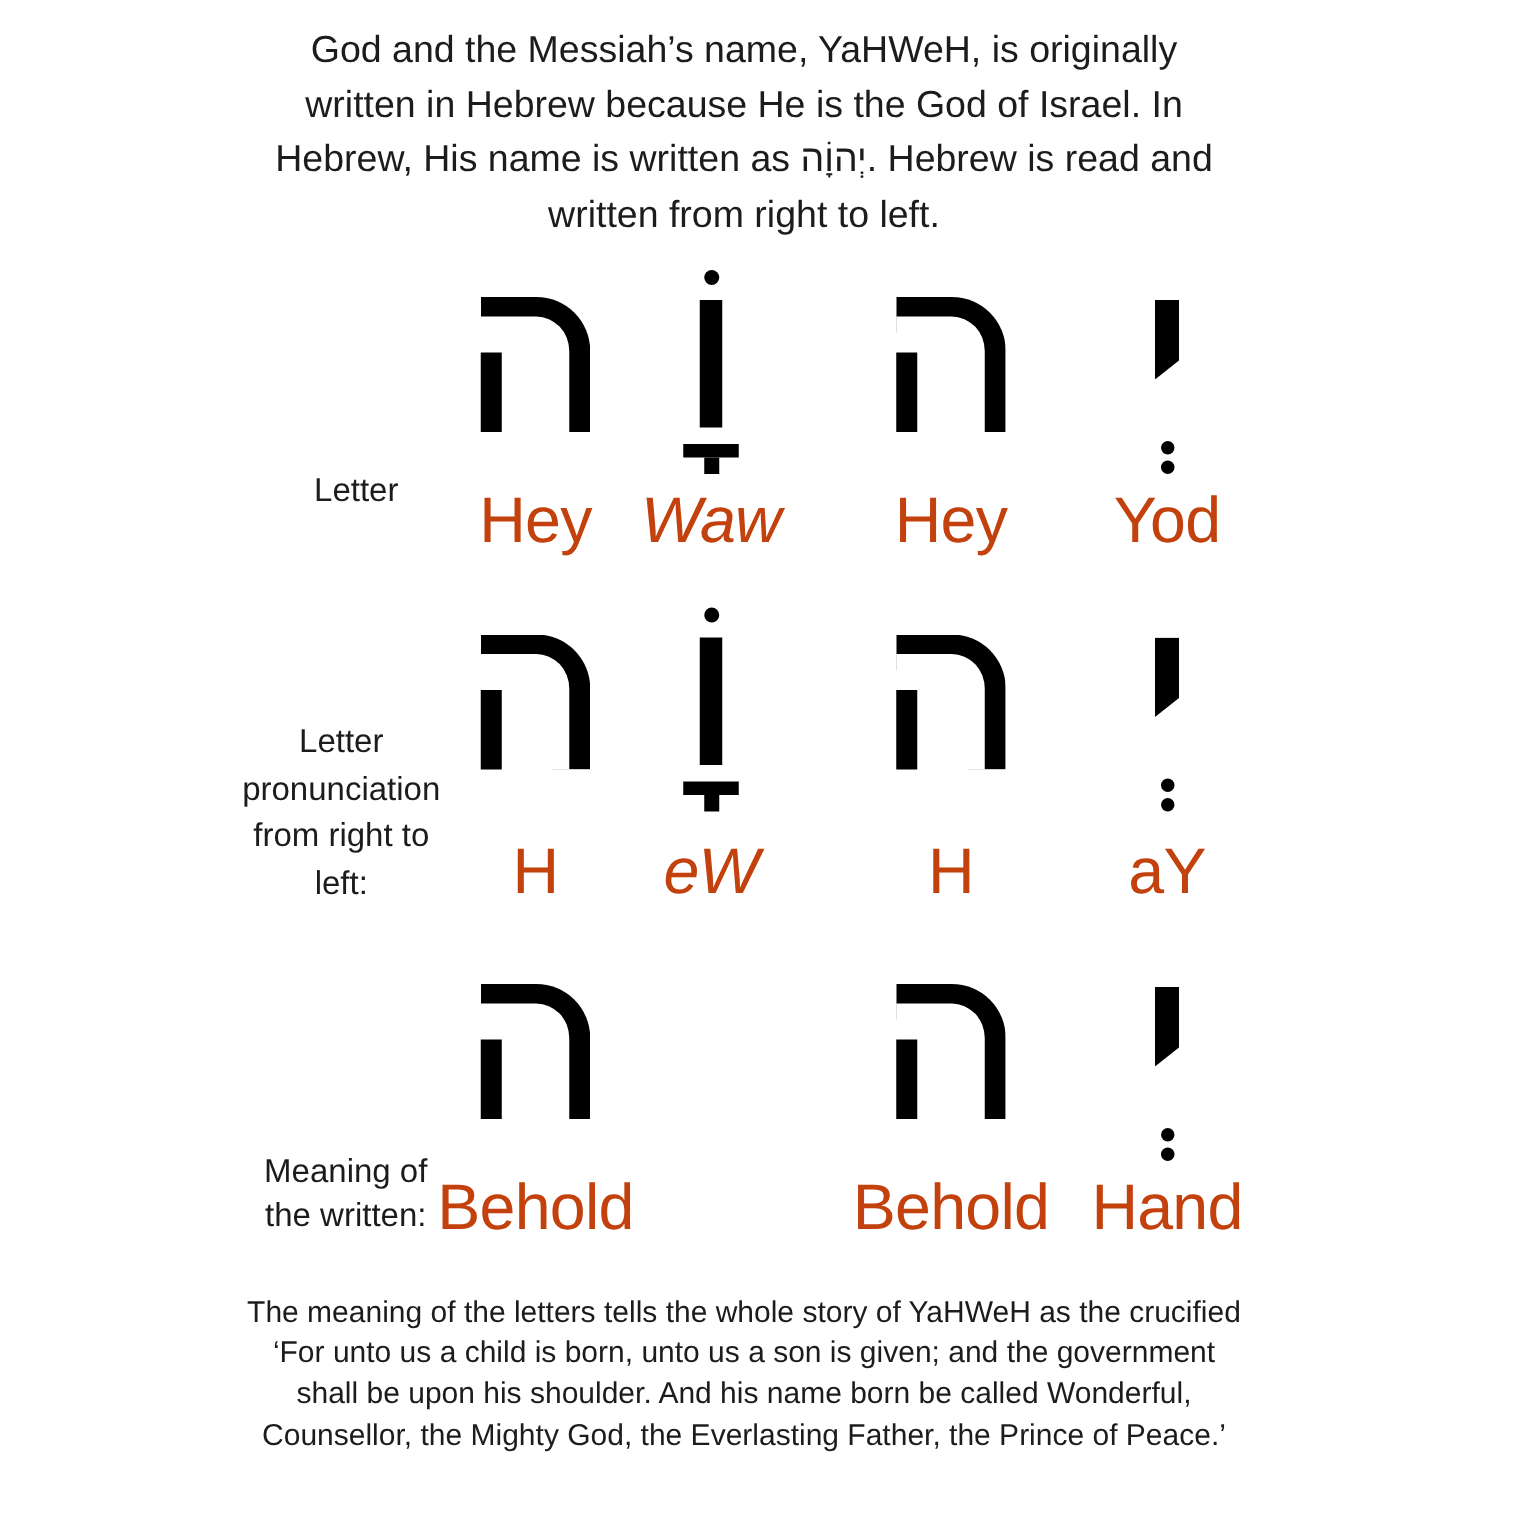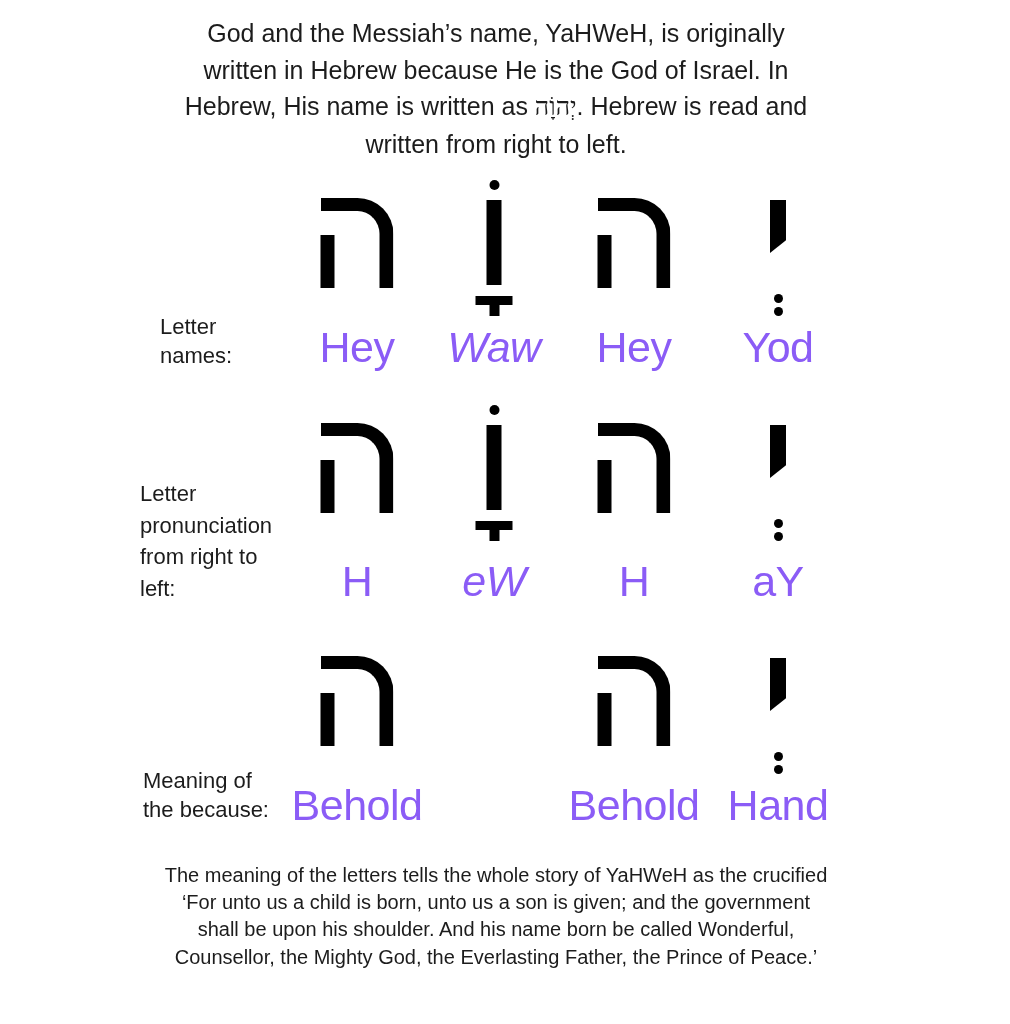--- a/index.html
+++ b/index.html
@@ -11,31 +11,31 @@
     color:#1c1c1c;
     overflow:hidden;
   }
 
   
   .title {
     position:absolute; top:15px; left:0; width:100%;
     text-align:center; font-size:25px; line-height:36.5px; color:#1c1c1c;
   }
   .title .line { display:block; }
-  .hebrew-inline { font-family:Liberation Serif, serif; }
+  .hebrew-inline { font-family:Liberation Sans, sans-serif; }
 
   
   .letter-row { position:absolute; left:0; width:100%; height:205px; }
   .row-1 { top:180px; }
   .row-2 { top:405px; }
   .row-3 { top:638px; }
 
   .col { position:absolute; width:140px; text-align:center; }
   .col-1 { left:287px; }
-  .col-2 { left:424px;font-style:italic; }
+  .col-2 { left:404px;font-style:italic; }
   .col-3 { left:564px; }
   .col-4 { left:708px; }
 
   .letter-area { position:relative; width:100%; height:135px; }
 
   
   .glyph-hey { position:absolute; top:18px; left:50%; transform:translateX(-50%);
                width:73px; height:90px; }
   .glyph-hey .frame { box-sizing:border-box; width:73px; height:90px;
                border-top:13px solid #000; border-right:14px solid #000;
@@ -54,24 +54,24 @@
 
   
   .glyph-yod { position:absolute; top:20px; left:50%; transform:translateX(-50%);
                display:flex; flex-direction:column; align-items:center; }
   .glyph-yod .ybar { width:16px; height:53px; background:#000;
                clip-path:polygon(0 0,100% 0,100% 76%,0 100%); }
   .glyph-yod .sheva { margin-top:41px; display:flex; flex-direction:column; align-items:center; gap:4px; }
   .glyph-yod .dot { width:9px; height:9px; border-radius:50%; background:#000; }
 
   .word { position:absolute; top:146px; width:100%; text-align:center;
-          font-size:43px; line-height:1; letter-spacing:-0.5px; color:#8b5cf6; }
+          font-size:43px; line-height:1; letter-spacing:-0.5px; color:#c2410c; }
   .row-2 .word { top:155px; }
 
-  .row-label { position:absolute; text-align:left; font-size:22px; color:#1c1c1c; }
+  .row-label { position:absolute; text-align:center; font-size:22px; color:#1c1c1c; }
   .row-label .lbl-line { display:block; }
   .row-1 .row-label { left:160px; width:155px; top:133px; line-height:28.5px; }
   .row-2 .row-label { left:140px; width:175px; top:73px;  line-height:31.5px; }
   .row-3 .row-label { left:143px; width:175px; top:128px; line-height:29px; }
 
   
   .footer {
     position:absolute; top:862px; left:0; width:100%;
     text-align:center; font-size:20px; line-height:27.2px; color:#1c1c1c;
   }
@@ -85,21 +85,20 @@
   <div class="title">
     <span class="line">God and the Messiah’s name, YaHWeH, is originally</span>
     <span class="line">written in Hebrew because He is the God of Israel. In</span>
     <span class="line"><span>Hebrew, His name is written as </span><span class="hebrew-inline">יְהוָֹה</span><span>. Hebrew is read and</span></span>
     <span class="line">written from right to left.</span>
   </div>
 
   <div class="letter-row row-1">
     <div class="row-label">
       <span class="lbl-line">Letter</span>
-      <span class="lbl-line">names:</span>
     </div>
     <div class="col col-1">
       <div class="letter-area">
         <div class="glyph-hey">
             <div class="frame"></div>
             <div class="leftbar"></div>
           </div>
       </div>
       <div class="word">Hey</div>
     </div>
@@ -187,21 +186,21 @@
             </div>
         </div>
       </div>
       <div class="word">aY</div>
     </div>
   </div>
 
   <div class="letter-row row-3">
     <div class="row-label">
       <span class="lbl-line">Meaning of</span>
-      <span class="lbl-line">the because:</span>
+      <span class="lbl-line">the written:</span>
     </div>
     <div class="col col-1">
       <div class="letter-area">
         <div class="glyph-hey">
             <div class="frame"></div>
             <div class="leftbar"></div>
           </div>
       </div>
       <div class="word">Behold</div>
     </div>

